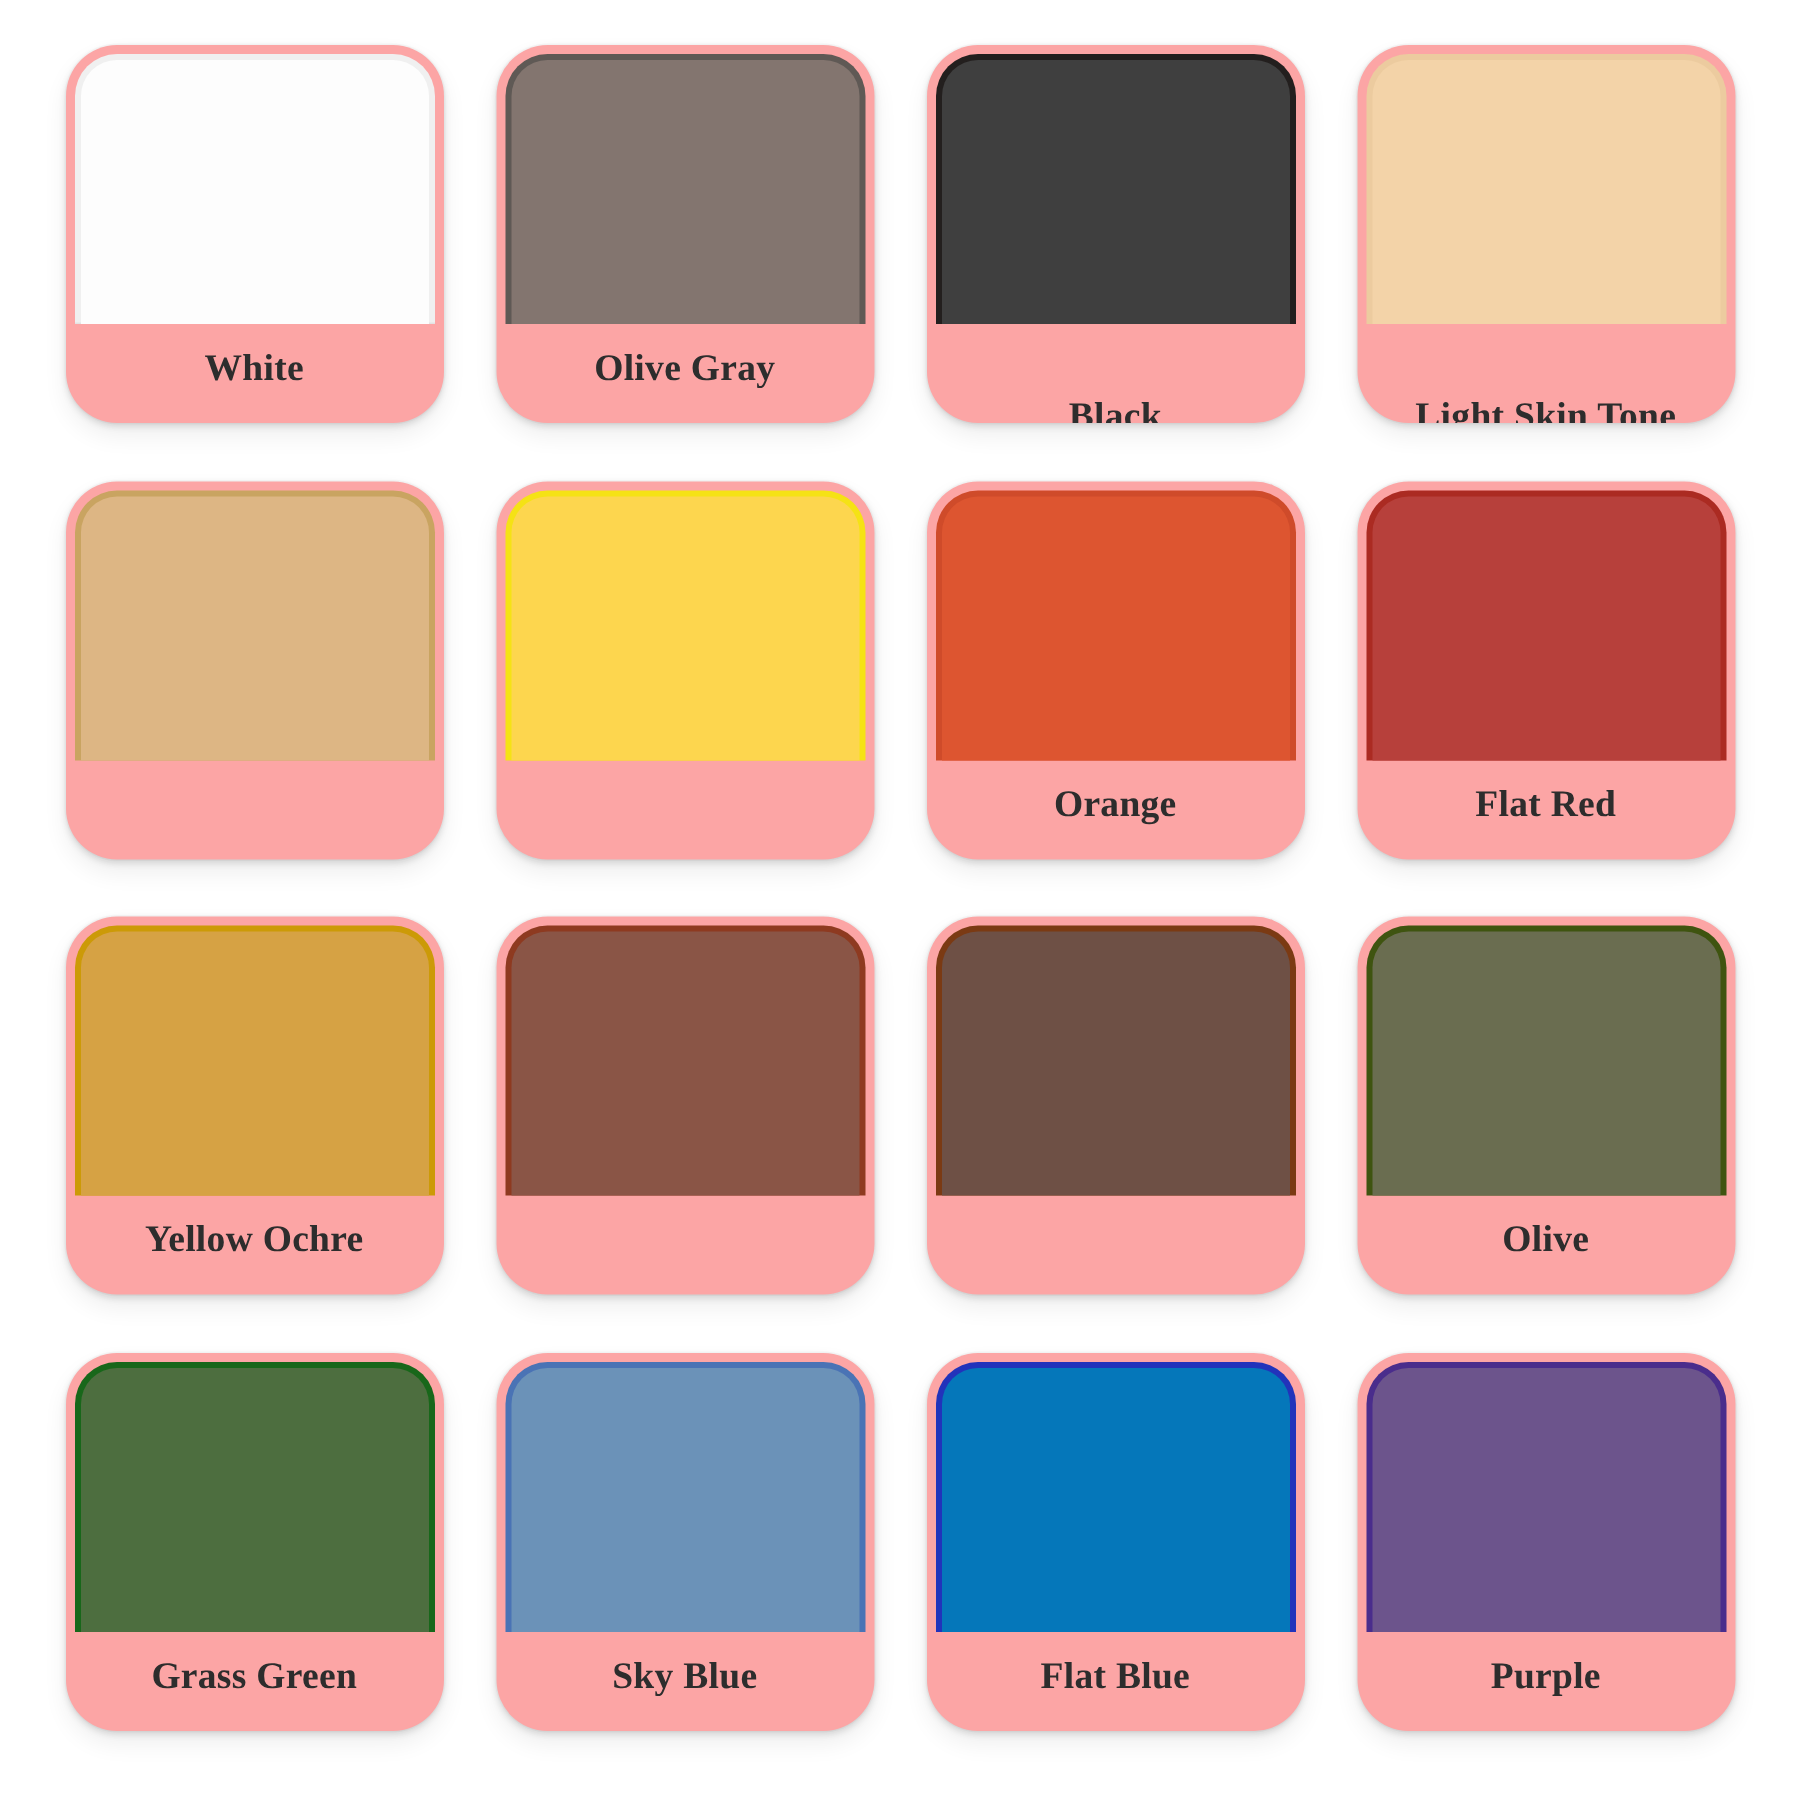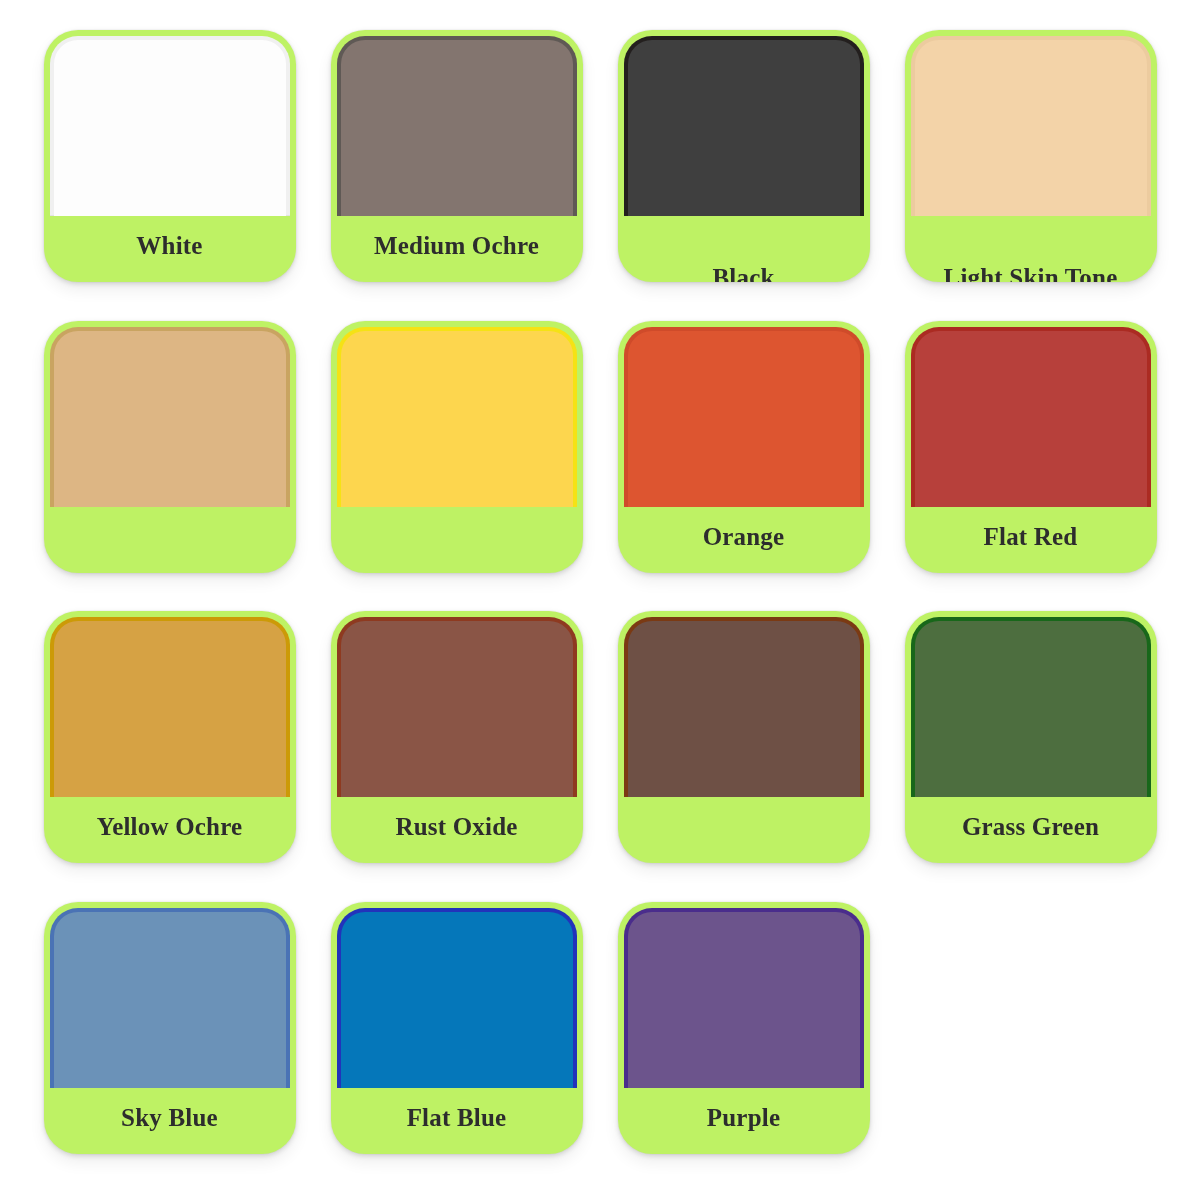--- a/index.html
+++ b/index.html
@@ -26,21 +26,21 @@
     row-gap: 22px;
   }
 
   .swatch-card {
     position: relative;
     box-sizing: border-box;
     width: 252px;
     height: 252px;
     margin: 0 auto;
     border-radius: 34px;
-    background: #bef264;
+    background: #fca5a5;
     box-shadow: 0 2px 5px rgba(0,0,0,0.13),
                 0 8px 16px rgba(0,0,0,0.07),
                 0 0 0 1px rgba(0,0,0,0.025);
     overflow: hidden;
     display: flex;
     flex-direction: column;
   }
 
   .swatch-chip {
     position: relative;
@@ -93,21 +93,21 @@
     <div class="swatch-card is-light">
       <div class="swatch-chip" style="background: rgb(240, 240, 240);">
         <div class="chip-fill" style="background: rgb(253, 253, 253);"></div>
       </div>
       <div class="swatch-label" style="color: rgb(45, 45, 45);">White</div>
     </div>
     <div class="swatch-card">
       <div class="swatch-chip" style="background: rgb(95, 89, 85);">
         <div class="chip-fill" style="background: rgb(131, 117, 111);"></div>
       </div>
-      <div class="swatch-label" style="color: rgb(45, 45, 45);">Medium Ochre</div>
+      <div class="swatch-label" style="color: rgb(45, 45, 45);">Olive Gray</div>
     </div>
     <div class="swatch-card">
       <div class="swatch-chip" style="background: rgb(35, 31, 30);">
         <div class="chip-fill" style="background: rgb(63, 63, 63);"></div>
       </div>
       <div class="swatch-label" style="color: rgb(45, 45, 45); margin-top: 48px;">Black</div>
     </div>
     <div class="swatch-card">
       <div class="swatch-chip" style="background: rgb(236, 203, 159);">
         <div class="chip-fill" style="background: rgb(243, 211, 168);"></div>
@@ -139,26 +139,31 @@
     <div class="swatch-card">
       <div class="swatch-chip" style="background: rgb(204, 154, 7);">
         <div class="chip-fill" style="background: rgb(214, 162, 68);"></div>
       </div>
       <div class="swatch-label" style="color: rgb(45, 45, 45);">Yellow Ochre</div>
     </div>
     <div class="swatch-card">
       <div class="swatch-chip" style="background: rgb(142, 58, 32);">
         <div class="chip-fill" style="background: rgb(138, 85, 70);"></div>
       </div>
-      <div class="swatch-label" style="color: rgb(45, 45, 45);">Rust Oxide</div>
     </div>
     <div class="swatch-card">
       <div class="swatch-chip" style="background: rgb(123, 58, 19);">
         <div class="chip-fill" style="background: rgb(110, 80, 69);"></div>
       </div>
+    </div>
+    <div class="swatch-card">
+      <div class="swatch-chip" style="background: rgb(63, 84, 16);">
+        <div class="chip-fill" style="background: rgb(106, 109, 80);"></div>
+      </div>
+      <div class="swatch-label" style="color: rgb(45, 45, 45);">Olive</div>
     </div>
     <div class="swatch-card">
       <div class="swatch-chip" style="background: rgb(24, 103, 26);">
         <div class="chip-fill" style="background: rgb(77, 110, 63);"></div>
       </div>
       <div class="swatch-label" style="color: rgb(45, 45, 45);">Grass Green</div>
     </div>
     <div class="swatch-card">
       <div class="swatch-chip" style="background: rgb(74, 115, 181);">
         <div class="chip-fill" style="background: rgb(107, 146, 184);"></div>

